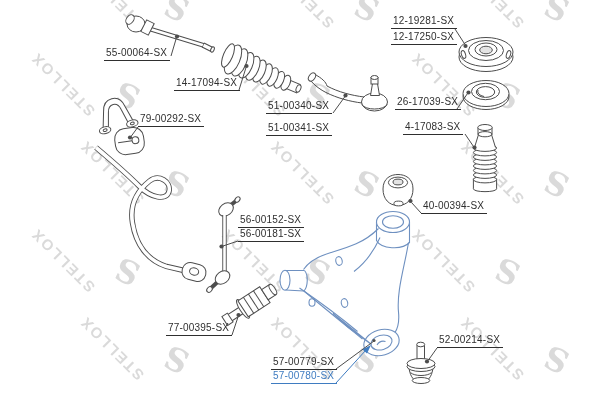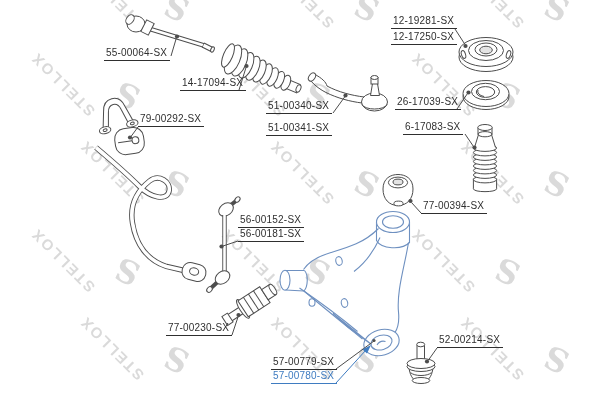--- a/index.html
+++ b/index.html
@@ -244,29 +244,29 @@
         <circle cx="427" cy="361.5" r="2.1" fill="#4d4d4d" stroke="none"></circle>
       <line x1="336" y1="369" x2="374" y2="341"></line>    
         <circle cx="374" cy="340.5" r="1.6" fill="#4d4d4d" stroke="none"></circle>
       <line x1="336" y1="383" x2="366" y2="350" stroke="#3f7cc1"></line>
       <polygon points="371,345 367,353.6 362.6,349.4" fill="#3f7cc1" stroke="none"></polygon>
     </g>
   </svg>
 
   <div id="labels">
     <div class="plabel" style="left:104px;top:47px">55-00064-SX</div>
-    <div class="plabel" style="left:180px;top:77px">14-17094-SX</div>
+    <div class="plabel" style="left:174px;top:77px">14-17094-SX</div>
     <div class="plabel" style="left:266px;top:100px">51-00340-SX</div>
     <div class="plabel" style="left:266px;top:122px">51-00341-SX</div>
     <div class="plabel" style="left:391px;top:15px">12-19281-SX</div>
     <div class="plabel" style="left:391px;top:31px">12-17250-SX</div>
     <div class="plabel" style="left:395px;top:96px">26-17039-SX</div>
-    <div class="plabel" style="left:403px;top:121px">6-17083-SX</div>
+    <div class="plabel" style="left:403px;top:121px">4-17083-SX</div>
     <div class="plabel" style="left:138px;top:113px">79-00292-SX</div>
     <div class="plabel" style="left:238px;top:214px">56-00152-SX</div>
     <div class="plabel" style="left:238px;top:228px">56-00181-SX</div>
-    <div class="plabel" style="left:421px;top:200px">77-00394-SX</div>
-    <div class="plabel" style="left:166px;top:322px">77-00230-SX</div>
+    <div class="plabel" style="left:421px;top:200px">40-00394-SX</div>
+    <div class="plabel" style="left:166px;top:322px">77-00395-SX</div>
     <div class="plabel" style="left:271px;top:356px">57-00779-SX</div>
     <div class="plabel blue" style="left:271px;top:370px">57-00780-SX</div>
     <div class="plabel" style="left:437px;top:334px">52-00214-SX</div>
   </div>
 </div>
 
 </body></html>

